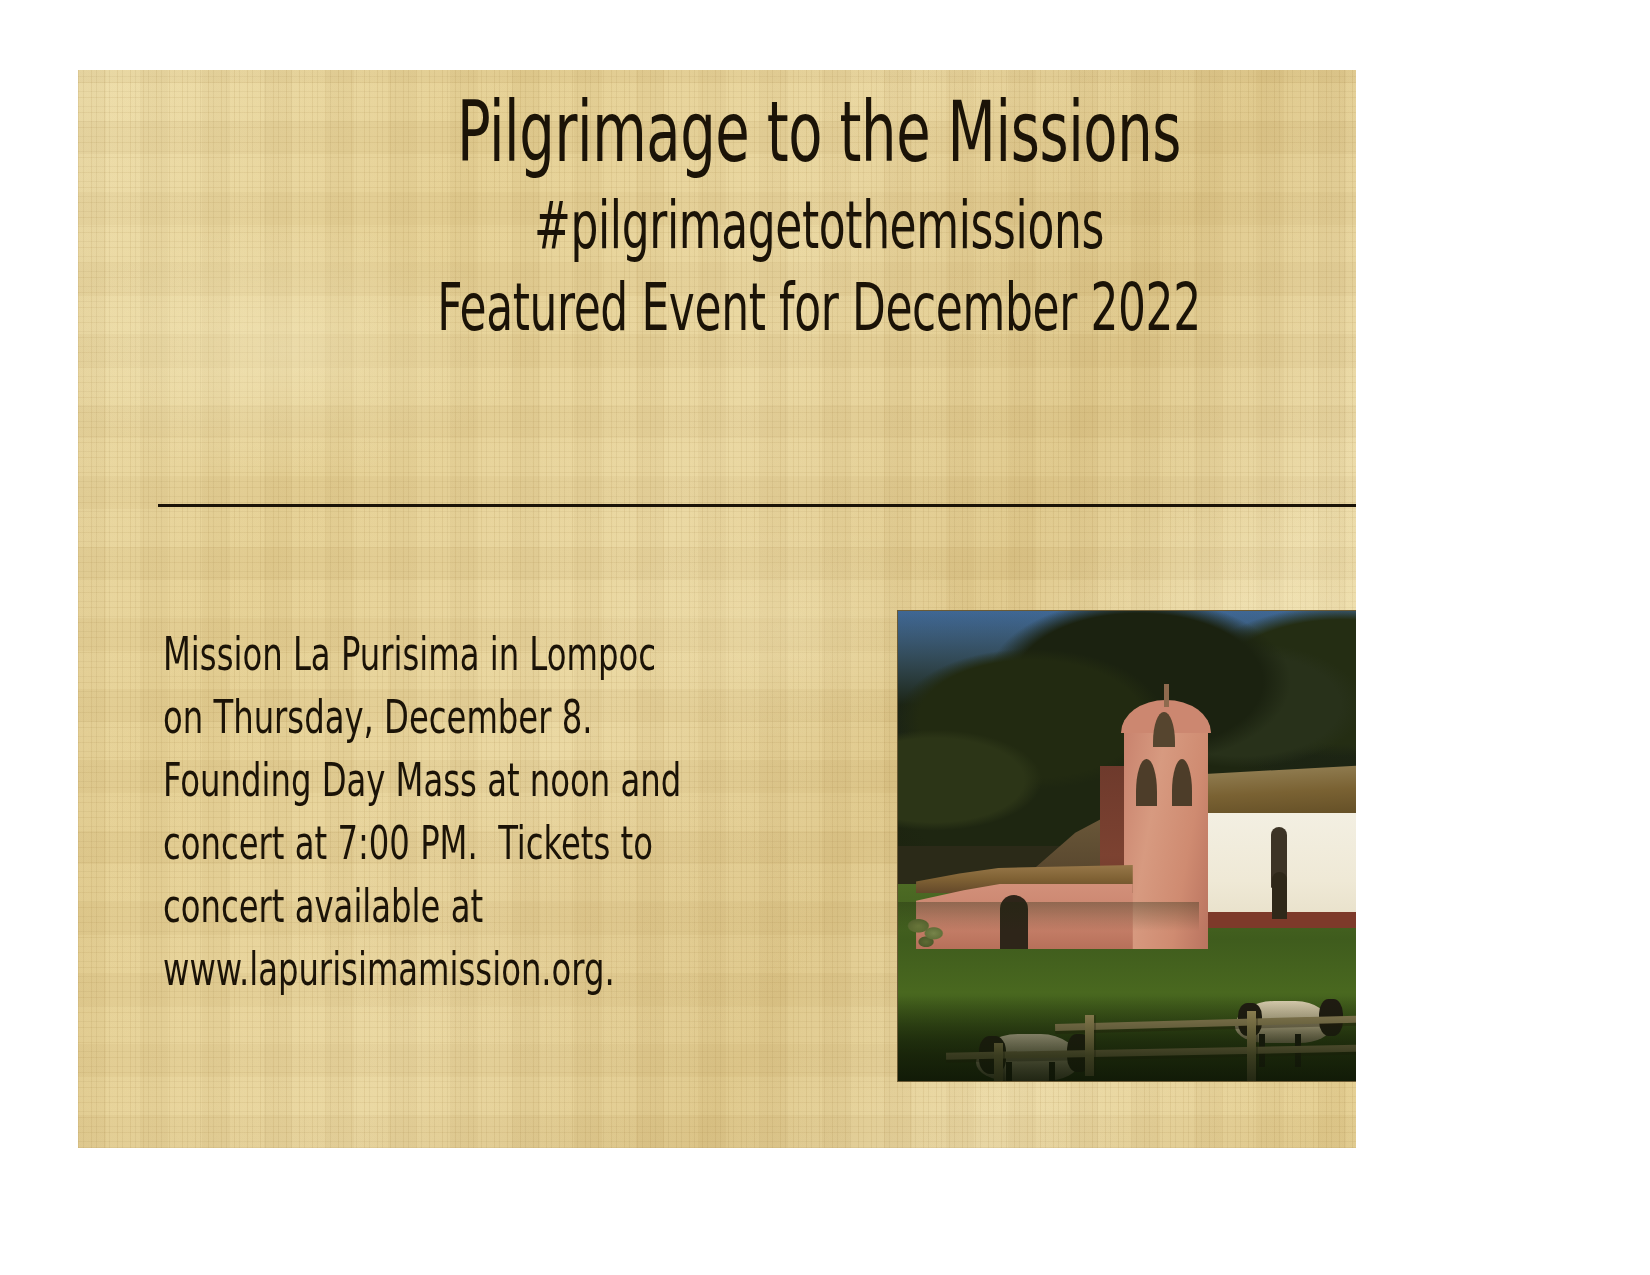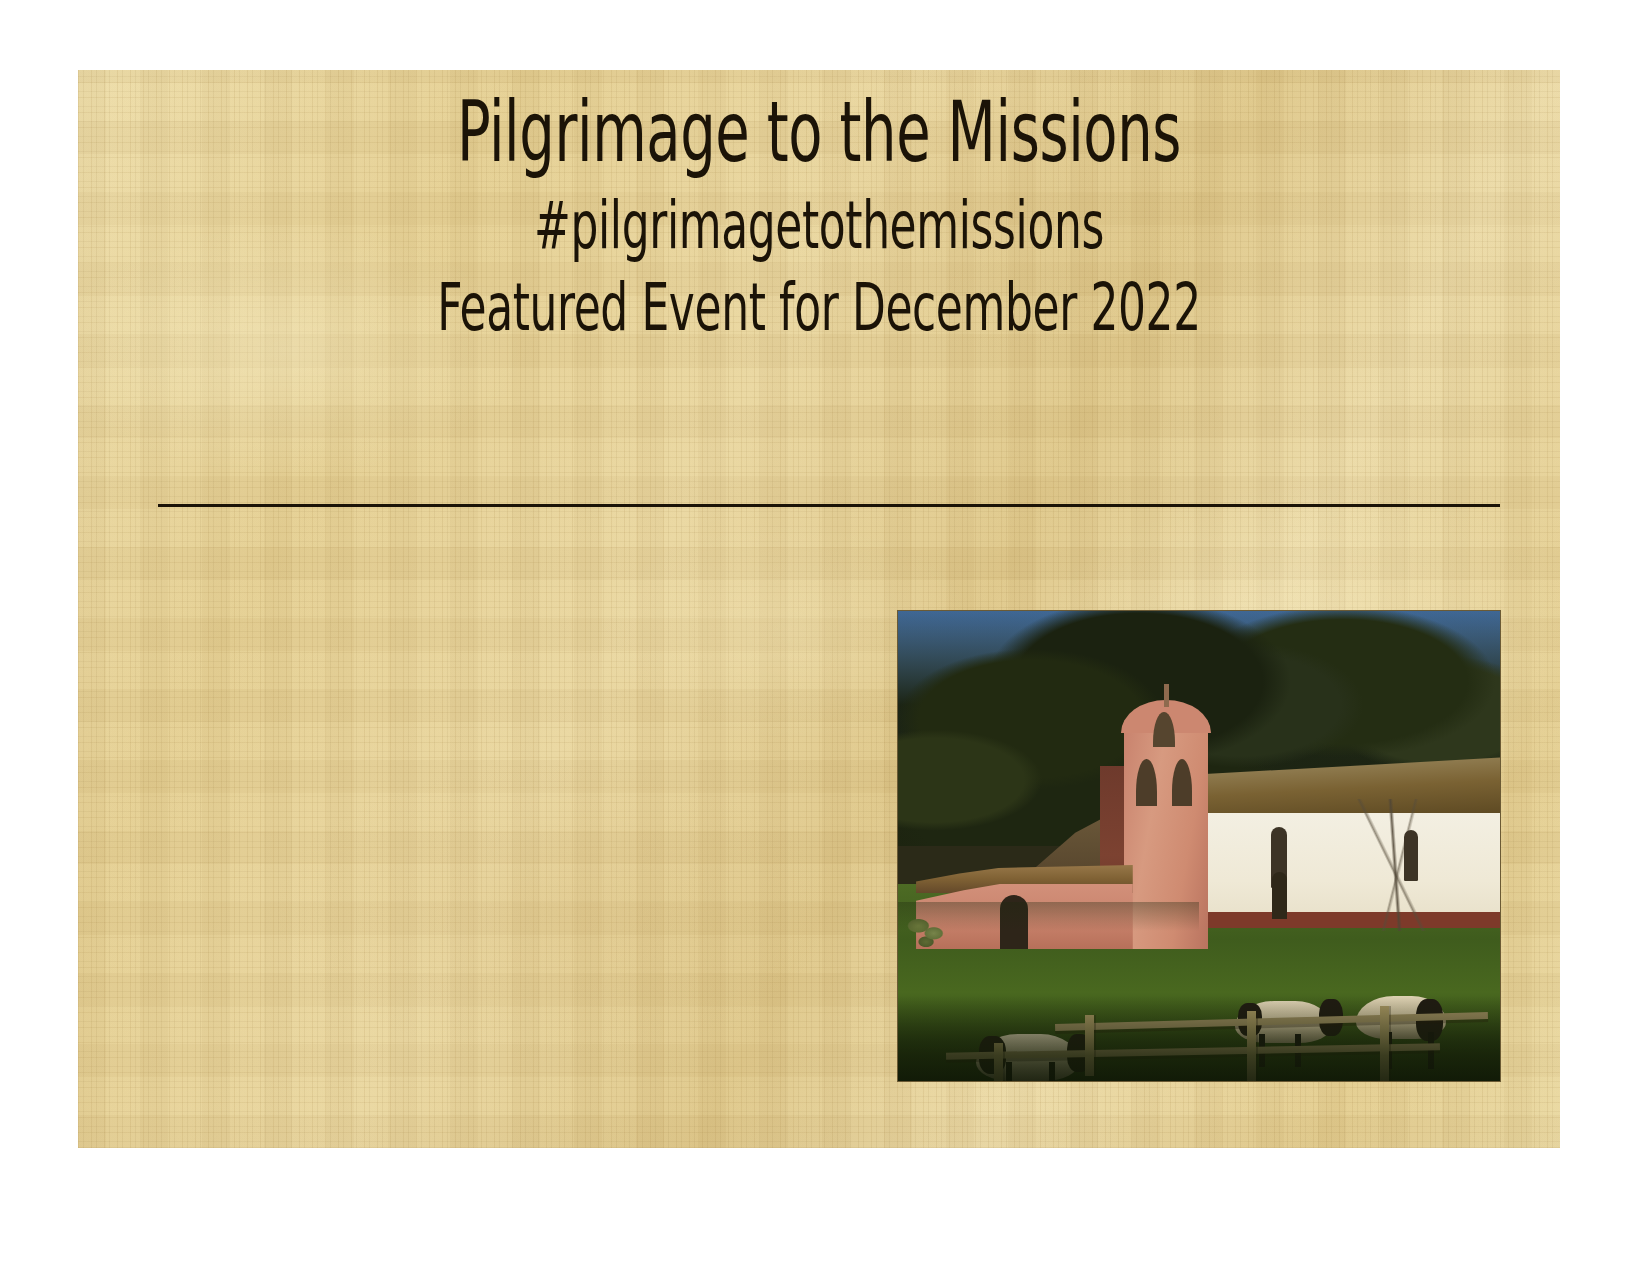--- a/index.html
+++ b/index.html
@@ -6,21 +6,21 @@
   * { box-sizing: border-box; }
   html, body {
     margin: 0; padding: 0;
     width: 1650px; height: 1275px;
     background: #ffffff;
     font-family: "Liberation Sans", sans-serif;
   }
 
   #slide {
     position: relative;
-    width: 1650px;
+    width: 1356px;
     height: 1275px;
     background: #ffffff;
     overflow: hidden;
   }
 
   
   #panel {
     position: absolute;
     left: 78px;
     top: 70px;
@@ -306,20 +306,28 @@
   <div id="panel">
 
     <div id="title-block">
       <div class="headline" id="title-main">Pilgrimage to the Missions</div>
       <div class="headline" id="title-hashtag">#pilgrimagetothemissions</div>
       <div class="headline" id="title-sub">Featured Event for December 2022</div>
     </div>
 
     <div id="divider"></div>
 
+    <div id="body-copy">
+      <span class="bline">Mission La Purisima in Lompoc</span>
+      <span class="bline">on Thursday, December 8.</span>
+      <span class="bline">Founding Day Mass at noon and</span>
+      <span class="bline">concert at 7:00 PM.  Tickets to</span>
+      <span class="bline">concert available at</span>
+      <span class="bline">www.lapurisimamission.org.</span>
+    </div>
 
     <div id="photo-frame">
       <div id="photo" aria-label="Mission La Purisima church with pink bell tower, white adobe wing, grassy field with wooden fence and grazing cattle">
 
         <div class="sky"></div>
         <div class="hill-right"></div>
         <div class="trees"></div>
 
         <div class="grass"></div>
 

